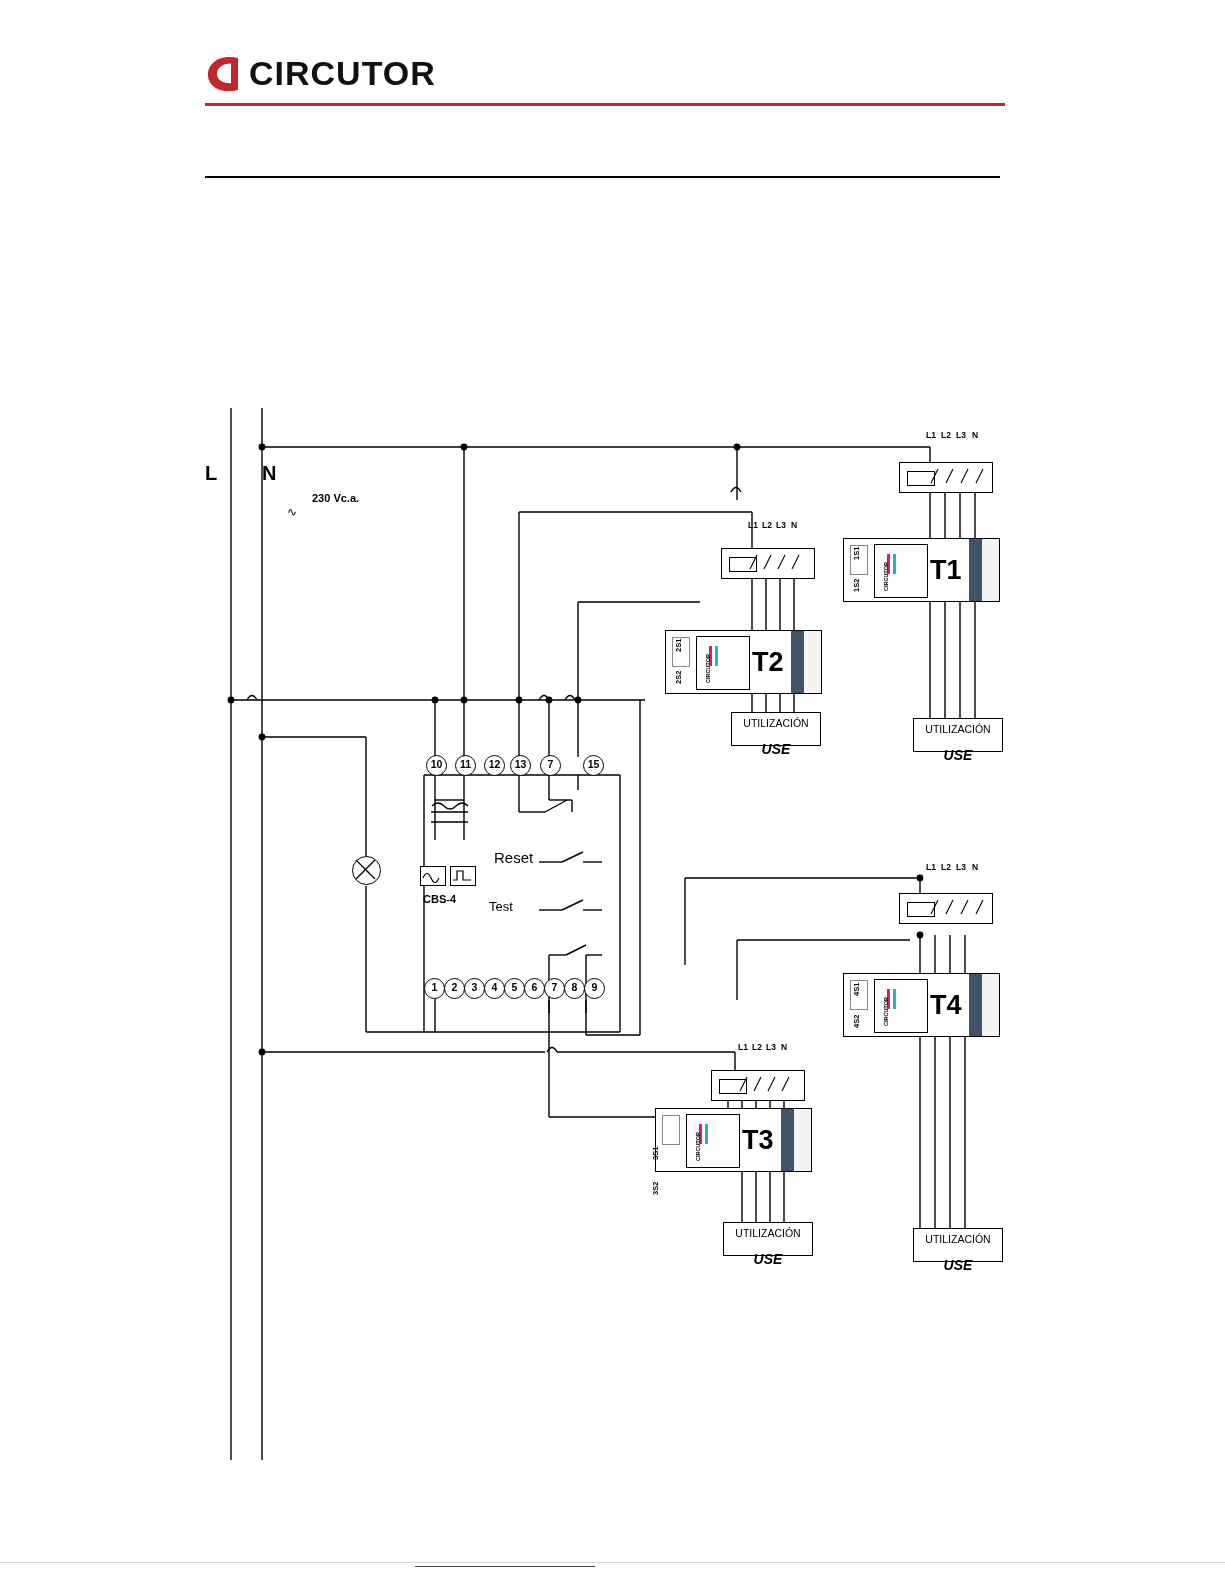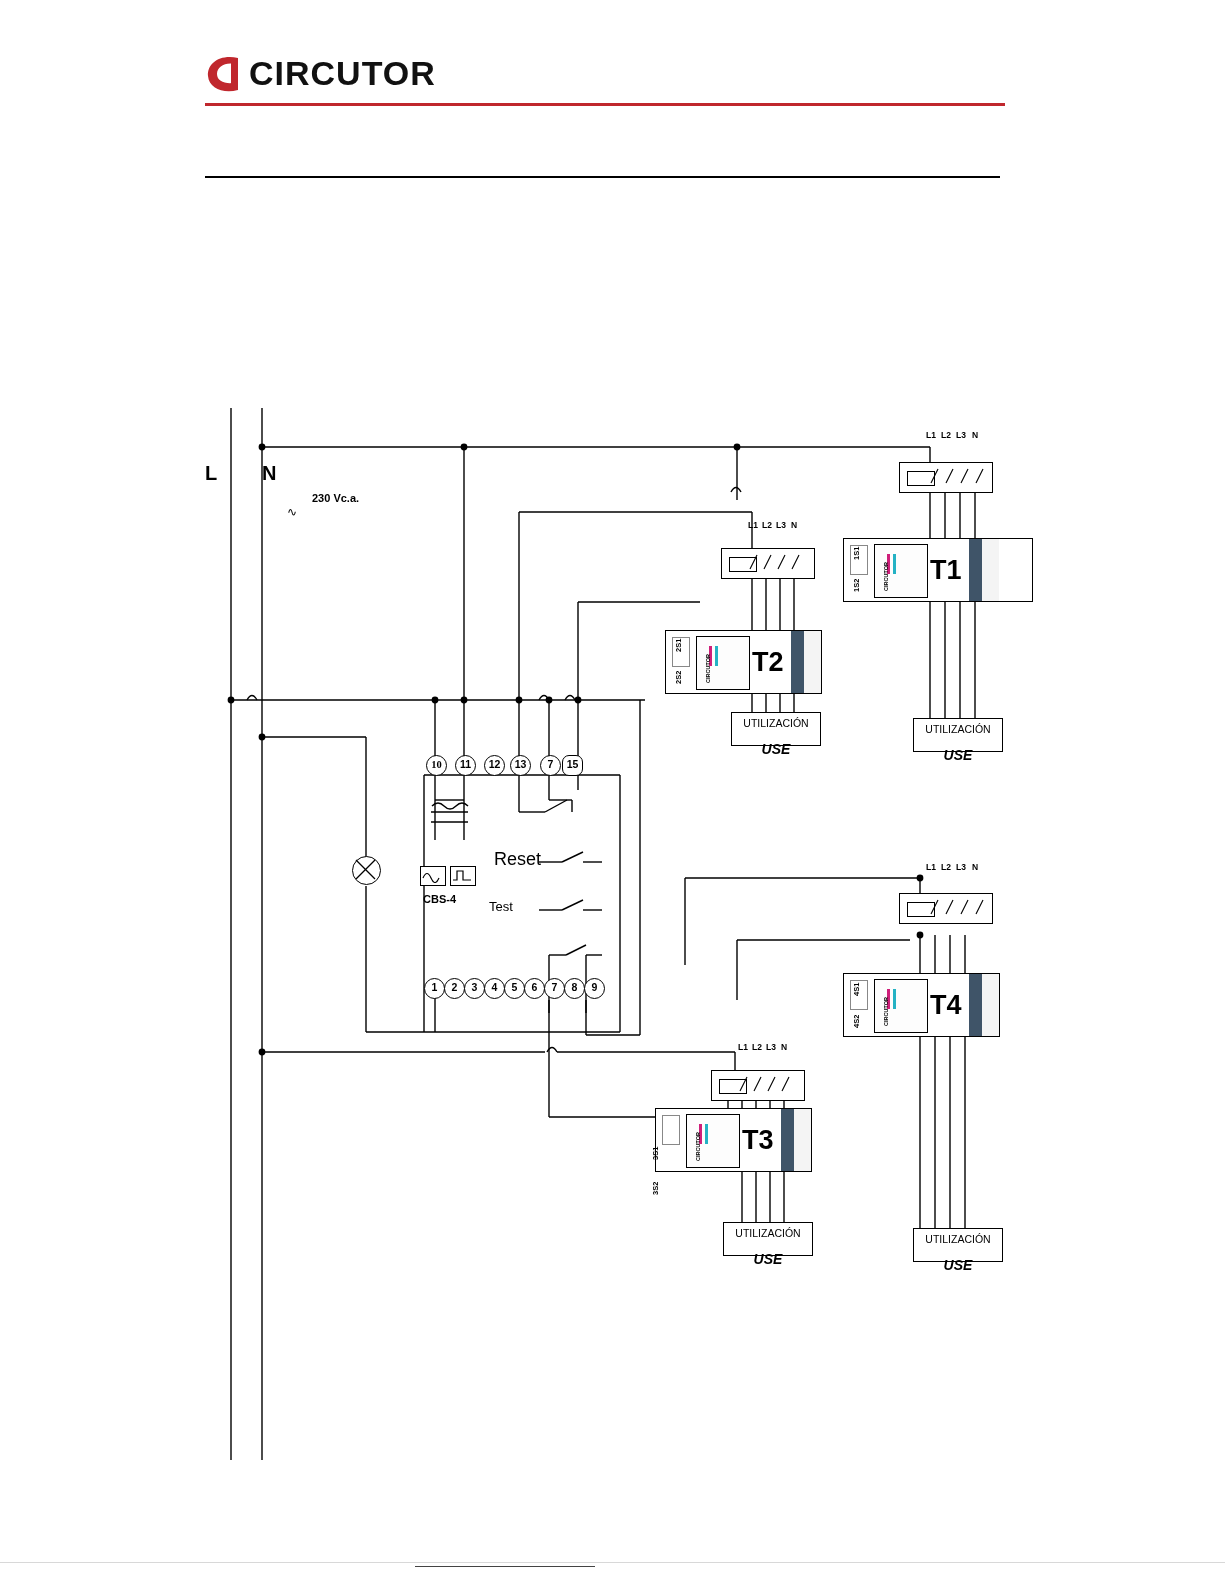--- a/index.html
+++ b/index.html
@@ -72,21 +72,21 @@
     position: absolute;
     font-family: "Liberation Sans", sans-serif;
     color: #000;
     white-space: nowrap;
   }
   .lbl-L  { left: 205px; top: 462px; font-size: 20px; font-weight: bold; }
   .lbl-N  { left: 262px; top: 462px; font-size: 20px; font-weight: bold; }
   .lbl-v  { left: 272px; top: 492px; font-size: 11px; font-weight: bold; margin-left: 40px; }
   .lbl-ac { left: 287px; top: 505px; font-size: 12px; }
   .lbl-cbs { left: 423px; top: 893px; font-size: 11px; font-weight: bold; text-align: center; }
-  .lbl-reset { left: 494px; top: 849px; font-size: 18px; }
+  .lbl-reset { left: 494px; top: 849px; font-size: 15px; }
   .lbl-test  { left: 489px; top: 899px; font-size: 13px; }
 
   
   .term {
     position: absolute;
     width: 19px;
     height: 19px;
     border: 1.6px solid #000;
     border-radius: 50%;
     background: #fff;
@@ -396,26 +396,26 @@
   </div>
   <div style="position:absolute;left:450px;top:866px;width:24px;height:18px;border:1.2px solid #000;background:#fff;">
     <svg width="22" height="16" viewBox="0 0 22 16">
         <path d="M2 13 L6 13 L6 4 L12 4 L12 13 L20 13" fill="none" stroke="#000" stroke-width="1.2"></path>
       </svg>
   </div>
   <div class="lbl lbl-cbs">CBS-4</div>
   <div class="lbl lbl-reset">Reset</div>
   <div class="lbl lbl-test">Test</div>
 
-  <div class="term" style="left:426px; top:755px;font-family:Liberation Serif, serif;">10</div>
+  <div class="term" style="left:426px; top:755px;">10</div>
   <div class="term" style="left:455px; top:755px;">11</div>
   <div class="term" style="left:484px; top:755px;">12</div>
   <div class="term" style="left:510px; top:755px;">13</div>
   <div class="term" style="left:540px; top:755px;">7</div>
-  <div class="term" style="left:562px; top:755px;border-radius:7px;">15</div>
+  <div class="term" style="left:583px; top:755px;">15</div>
 
   <div class="term" style="left:424px; top:978px;">1</div>
   <div class="term" style="left:444px; top:978px;">2</div>
   <div class="term" style="left:464px; top:978px;">3</div>
   <div class="term" style="left:484px; top:978px;">4</div>
   <div class="term" style="left:504px; top:978px;">5</div>
   <div class="term" style="left:524px; top:978px;">6</div>
   <div class="term" style="left:544px; top:978px;">7</div>
   <div class="term" style="left:564px; top:978px;">8</div>
   <div class="term" style="left:584px; top:978px;">9</div>
@@ -429,21 +429,21 @@
           <path d="M61 20 L68 6"></path>
           <path d="M76 20 L83 6"></path>
       </g>
     </svg>
   </div>
   <div class="phase-lbl" style="left:926px; top:430px;">L1</div>
   <div class="phase-lbl" style="left:941px; top:430px;">L2</div>
   <div class="phase-lbl" style="left:956px; top:430px;">L3</div>
   <div class="phase-lbl" style="left:972px; top:430px;">N</div>
 
-  <div class="device" style="left:843px; top:538px; width:155px; height:62px;padding-left:33px;">
+  <div class="device" style="left:843px; top:538px; width:155px; height:62px;">
     <div class="scr"></div>
     <div class="face">
       <div class="bar-c" style="left:12px; background:#cf1f7a;"></div>
       <div class="bar-c" style="left:18px; background:#24b2c4;"></div>
       <div class="tiny-v" style="left:8px; top:46px;">CIRCUTOR</div>
     </div>
     <div class="tname">T1</div>
     <div class="blk" style="left:125px;"></div>
     <div class="tailwhite" style="left:138px; width:17px;"></div>
   </div>

